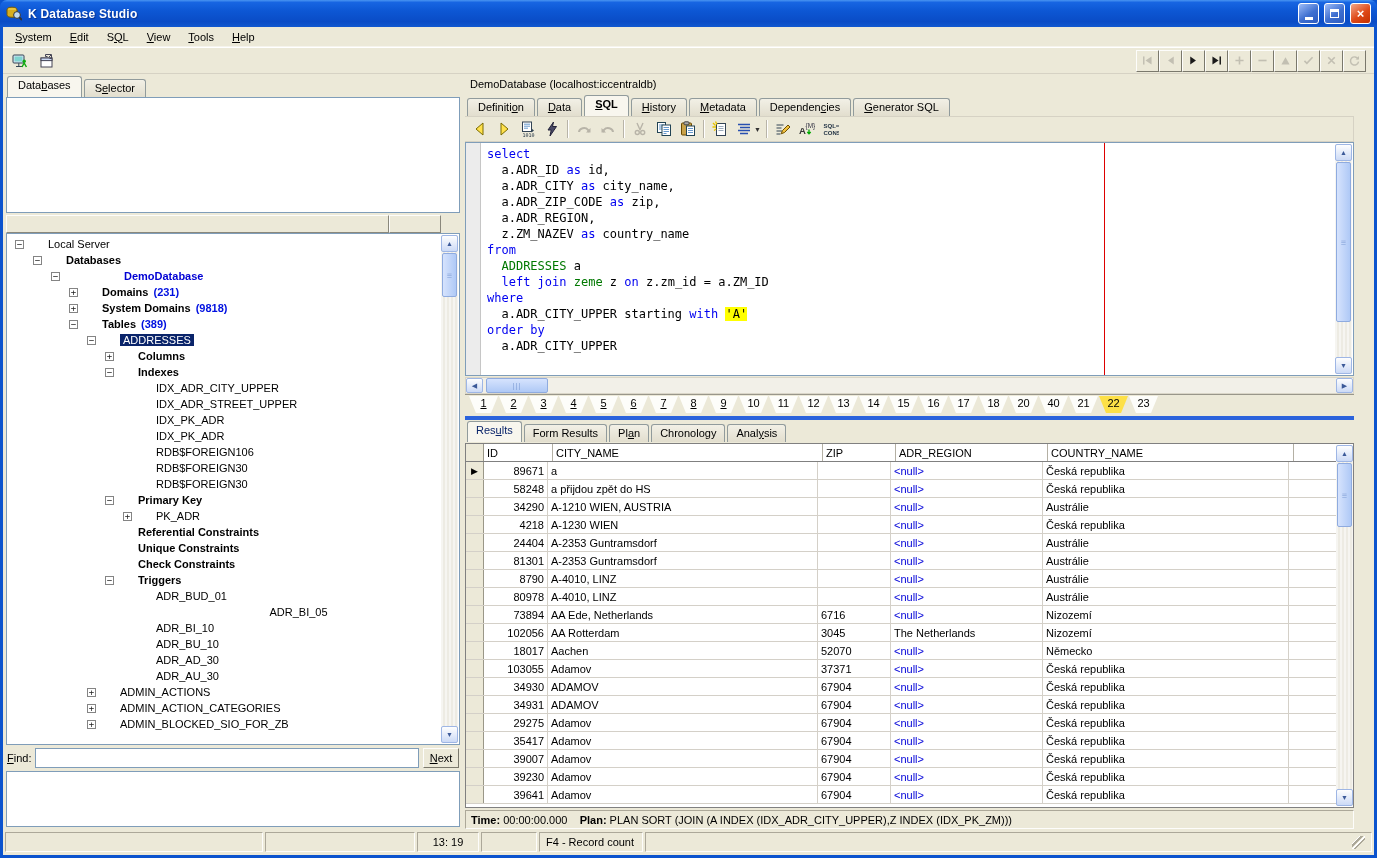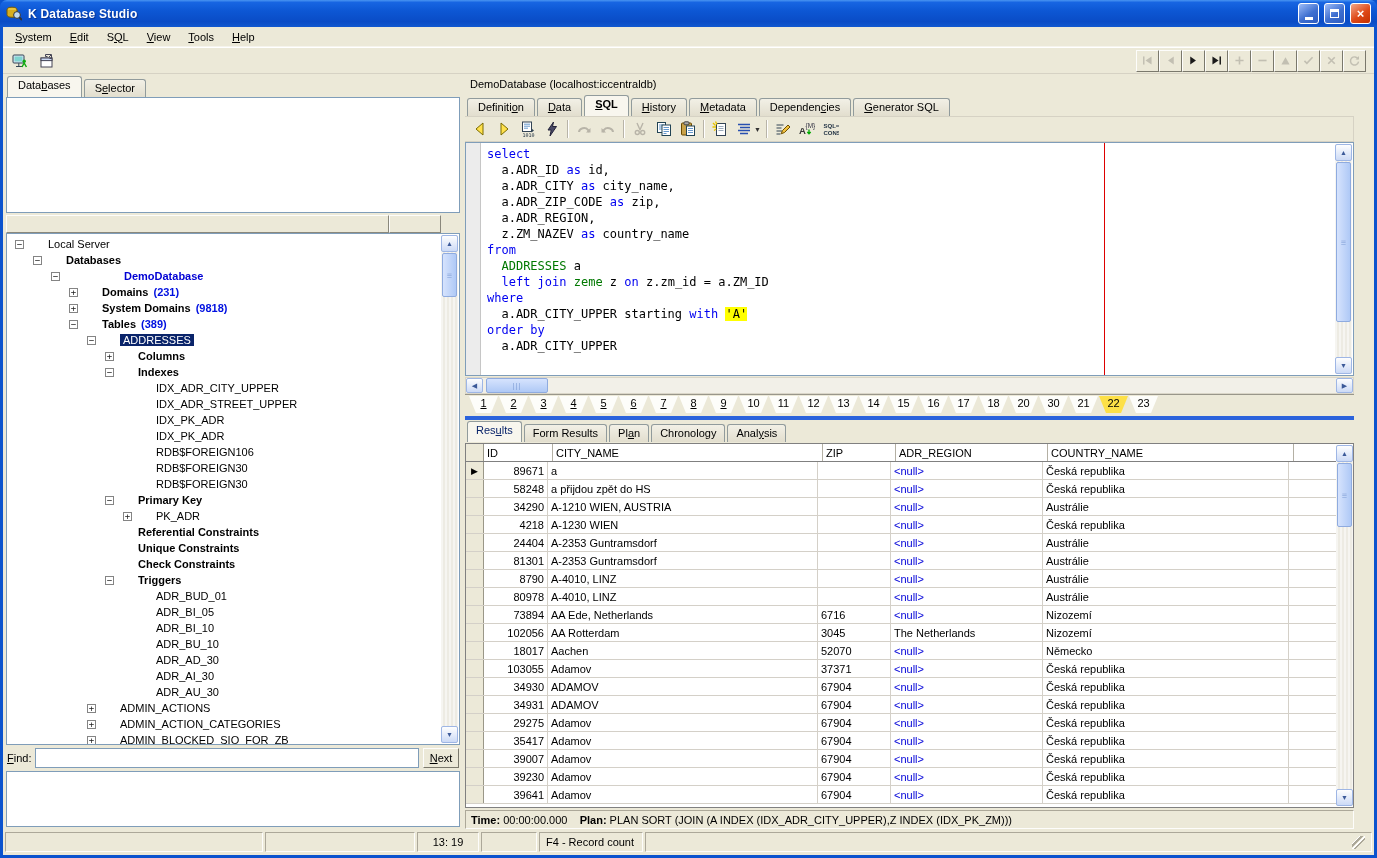--- a/index.html
+++ b/index.html
@@ -361,44 +361,39 @@
             <div class="trow" style="padding-left: 96px;">
               <span class="expand">−</span>
               <span class="ticon"></span>
               <span class="tlabel b">Triggers</span>
             </div>
             <div class="trow" style="padding-left: 114px;">
               <span class="tspace"></span>
               <span class="ticon"></span>
               <span class="tlabel">ADR_BUD_01</span>
             </div>
-            <div class="trow" style="padding-left: 114px;">
+            <div class="trow" style="padding-left: 114px; justify-content: center;">
               <span class="tspace"></span>
               <span class="ticon"></span>
               <span class="tlabel">ADR_BI_05</span>
             </div>
             <div class="trow" style="padding-left: 114px;">
               <span class="tspace"></span>
               <span class="ticon"></span>
               <span class="tlabel">ADR_BI_10</span>
             </div>
             <div class="trow" style="padding-left: 114px;">
               <span class="tspace"></span>
               <span class="ticon"></span>
               <span class="tlabel">ADR_BU_10</span>
             </div>
             <div class="trow" style="padding-left: 114px;">
               <span class="tspace"></span>
               <span class="ticon"></span>
               <span class="tlabel">ADR_AD_30</span>
-            </div>
-            <div class="trow" style="padding-left: 114px;">
-              <span class="tspace"></span>
-              <span class="ticon"></span>
-              <span class="tlabel">ADR_AI_30</span>
             </div>
             <div class="trow" style="padding-left: 114px;">
               <span class="tspace"></span>
               <span class="ticon"></span>
               <span class="tlabel">ADR_AU_30</span>
             </div>
             <div class="trow" style="padding-left: 78px;">
               <span class="expand">+</span>
               <span class="ticon"></span>
               <span class="tlabel">ADMIN_ACTIONS</span>
@@ -593,21 +588,21 @@
             <span class="ntab">10</span>
             <span class="ntab">11</span>
             <span class="ntab">12</span>
             <span class="ntab">13</span>
             <span class="ntab">14</span>
             <span class="ntab">15</span>
             <span class="ntab">16</span>
             <span class="ntab">17</span>
             <span class="ntab">18</span>
             <span class="ntab">20</span>
-            <span class="ntab">30</span>
+            <span class="ntab">40</span>
             <span class="ntab">21</span>
             <span class="ntab sel">22</span>
             <span class="ntab">23</span>
           </div>
         <div class="blueline"></div>
         <div class="rtabs" id="rtabs">
             <span class="rtab active">Res<u>u</u>lts</span>
             <span class="rtab">Form Results</span>
             <span class="rtab">Pl<u>a</u>n</span>
             <span class="rtab">Chronology</span>

